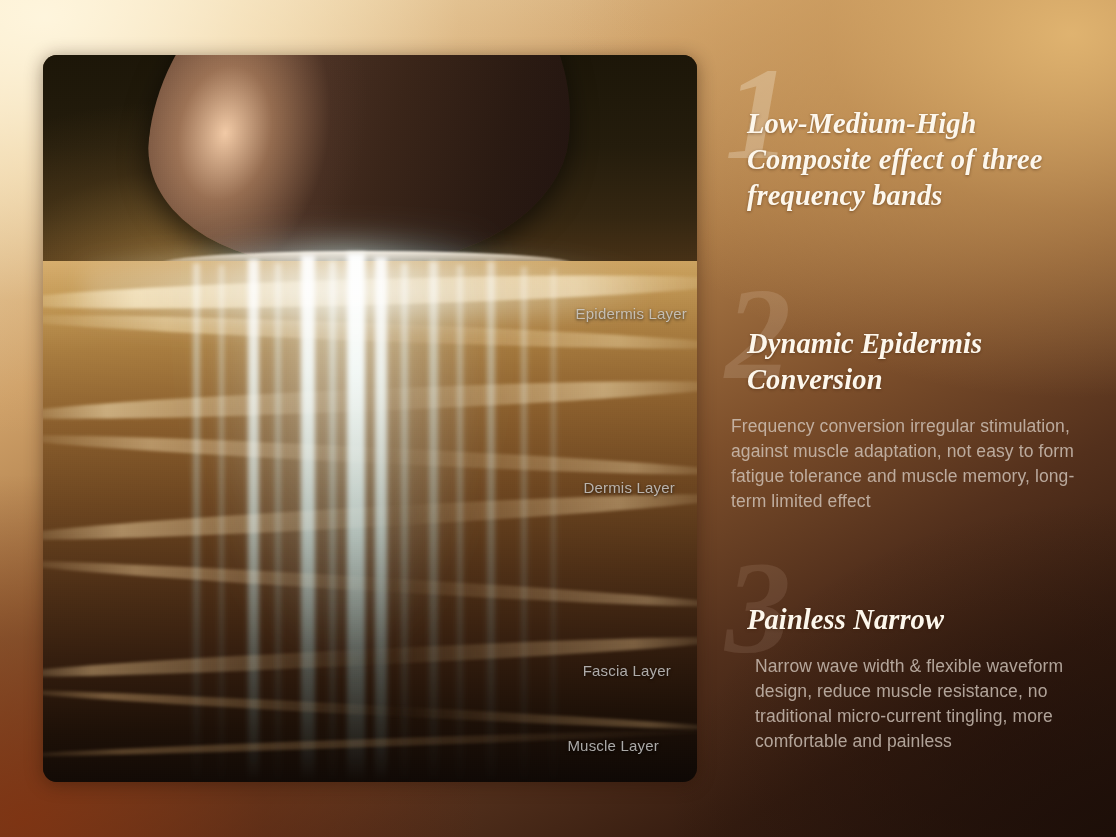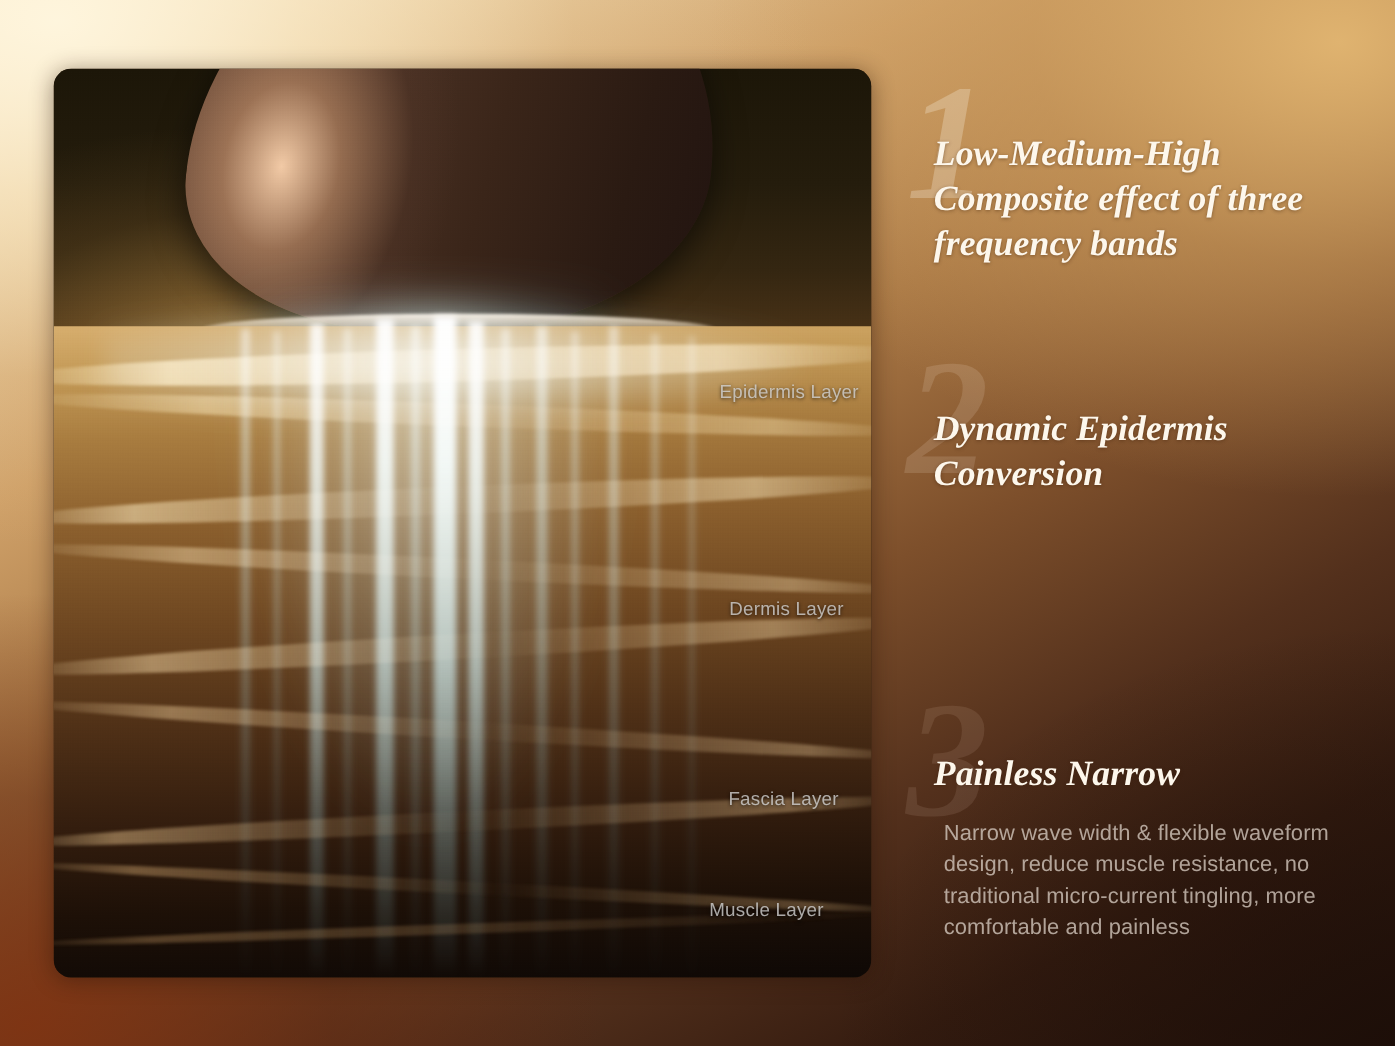--- a/index.html
+++ b/index.html
@@ -190,22 +190,22 @@
     right: 10px;
     color: rgba(214,214,214,0.78);
     font-size: 15px;
     letter-spacing: 0.2px;
     text-shadow: 0 1px 3px rgba(0,0,0,0.65);
     white-space: nowrap;
     z-index: 6;
   }
   .lab-epidermis { top: 250px; }
   .lab-dermis    { top: 424px; right: 22px; margin-left: 10px; }
-  .lab-fascia    { top: 576px; right: 26px; }
-  .lab-muscle    { top: 665px; right: 38px; }
+  .lab-fascia    { top: 607px; right: 26px; }
+  .lab-muscle    { top: 682px; right: 38px; }
 
   
   .features {
     position: absolute;
     left: 731px;
     top: 0;
     width: 360px;
     height: 837px;
     z-index: 3;
   }
@@ -311,20 +311,21 @@
   <div class="features">
 
     <div class="feature f1">
       <span class="big-num n1">1</span>
       <h2 class="f-title">Low-Medium-High Composite effect of three frequency bands</h2>
     </div>
 
     <div class="feature f2">
       <span class="big-num n2">2</span>
       <h2 class="f-title">Dynamic Epidermis Conversion</h2>
+      <p class="f-body">Frequency conversion irregular stimulation, against muscle adaptation, not easy to form fatigue tolerance and muscle memory, long-term limited effect</p>
     </div>
 
     <div class="feature f3">
       <span class="big-num n3">3</span>
       <h2 class="f-title">Painless Narrow</h2>
       <p class="f-body">Narrow wave width &amp; flexible waveform design, reduce muscle resistance, no traditional micro-current tingling, more comfortable and painless</p>
     </div>
 
   </div>
 </div>

